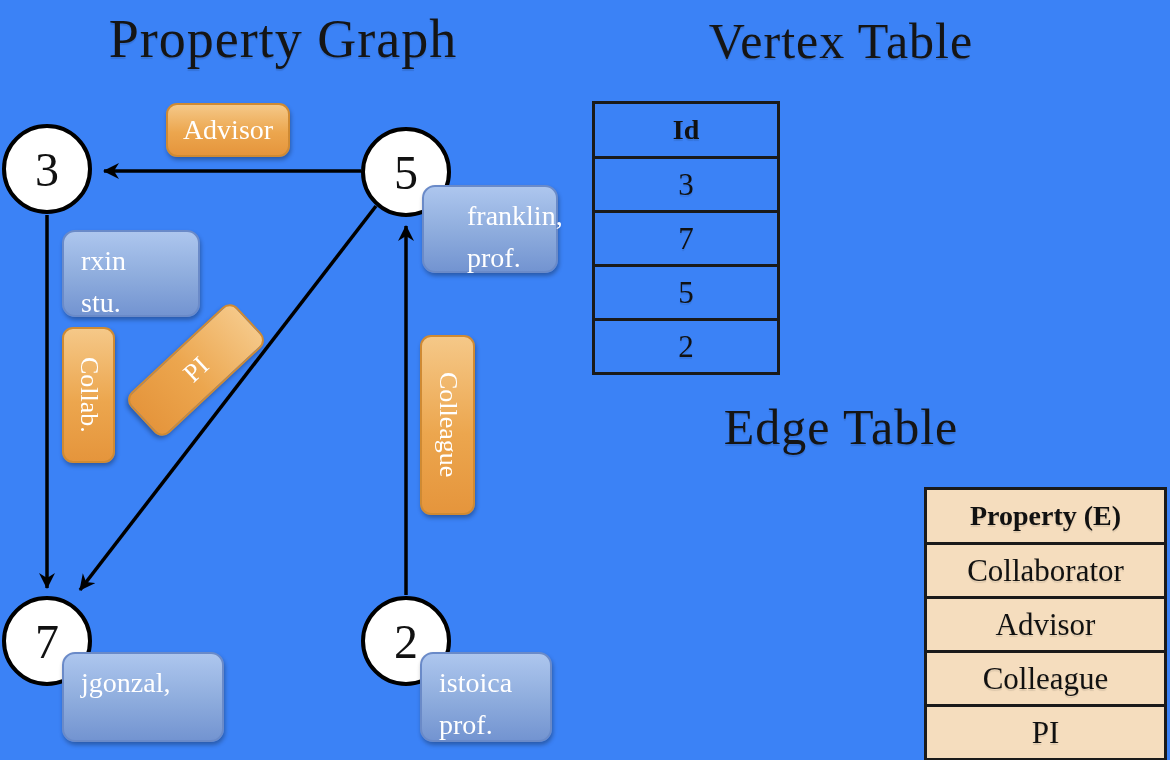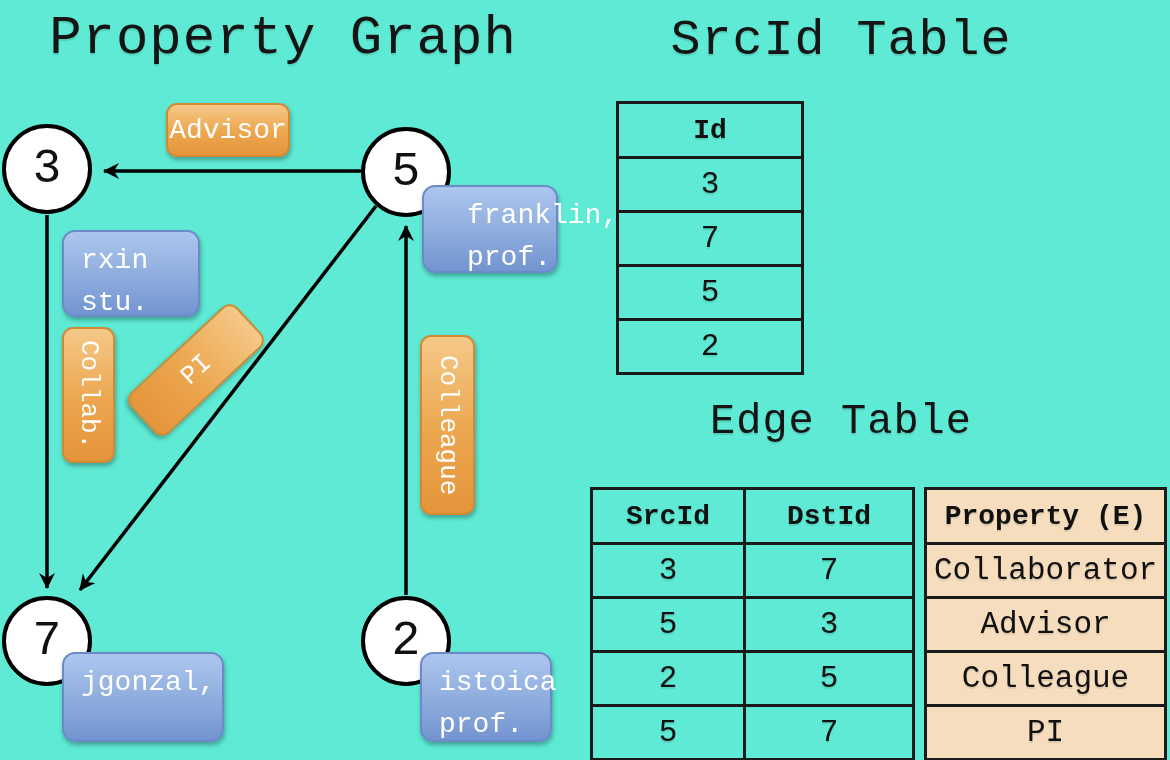--- a/index.html
+++ b/index.html
@@ -1,18 +1,18 @@
 <!DOCTYPE html>
 <html><head>
 <meta charset="utf-8">
 <style>
   html,body{margin:0;padding:0;background:#fff;}
   .stage{
-    position:relative;width:1170px;height:760px;background:#5eead4;overflow:hidden;
-    font-family:Liberation Mono, monospace;color:#111;
+    position:relative;width:1170px;height:760px;background:#3b82f6;overflow:hidden;
+    font-family:Liberation Serif, serif;color:#111;
   }
   .big-title{
     position:absolute;text-align:center;font-size:54px;font-weight:400;
     letter-spacing:1px;color:#151515;text-shadow:0 2px 1px rgba(0,0,0,0.12);
     white-space:nowrap;
   }
   
   .node{
     position:absolute;width:82px;height:82px;border:4px solid #000;border-radius:50%;
     background:#fff;display:flex;align-items:center;justify-content:center;
@@ -101,69 +101,45 @@
   <div class="elabel vert" style="left:62px;top:327px;width:53px;height:136px;">
     <span class="vert-text">Collab.</span>
   </div>
   <div class="elabel vert" style="left:168px;top:297px;width:56px;height:146px;transform:rotate(47deg);">
     <span class="pi-inner">PI</span>
   </div>
   <div class="elabel vert" style="left:420px;top:335px;width:55px;height:180px;">
     <span class="vert-text">Colleague</span>
   </div>
 
-  <div class="big-title" style="left:585px;top:12px;width:512px;font-size:50px;">SrcId Table</div>
+  <div class="big-title" style="left:585px;top:12px;width:512px;font-size:50px;">Vertex Table</div>
 
-  <table class="dtable" style="left:592px;top:101px;width:188px;margin-left:24px;">
+  <table class="dtable" style="left:592px;top:101px;width:188px;">
     <tbody>
         <tr style="height:55px;">
       <td class="hdr">Id</td>
         </tr>
     <tr style="height:54px;">
       <td>3</td>
         </tr>
     <tr style="height:54px;">
       <td>7</td>
         </tr>
     <tr style="height:54px;">
       <td>5</td>
         </tr>
     <tr style="height:54px;">
       <td>2</td>
         </tr>
   </tbody>
     </table>
 
 
-  <div class="big-title" style="left:585px;top:398px;width:512px;font-size:42px;">Edge Table</div>
+  <div class="big-title" style="left:585px;top:398px;width:512px;font-size:50px;">Edge Table</div>
 
-  <table class="dtable" style="left:590px;top:487px;width:325px;">
-    <tbody>
-        <tr style="height:55px;">
-      <td class="hdr" style="width:150px;">SrcId</td>
-      <td class="hdr">DstId</td>
-        </tr>
-    <tr style="height:54px;">
-      <td>3</td>
-      <td>7</td>
-        </tr>
-    <tr style="height:54px;">
-      <td>5</td>
-      <td>3</td>
-        </tr>
-    <tr style="height:54px;">
-      <td>2</td>
-      <td>5</td>
-        </tr>
-    <tr style="height:54px;">
-      <td>5</td>
-      <td>7</td>
-        </tr>
-  </tbody>
-    </table>
 
   <table class="dtable bg-tan" style="left:924px;top:487px;width:243px;">
     <tbody>
         <tr style="height:55px;">
       <td class="hdr">Property (E)</td>
         </tr>
     <tr style="height:54px;">
       <td>Collaborator</td>
         </tr>
     <tr style="height:54px;">

